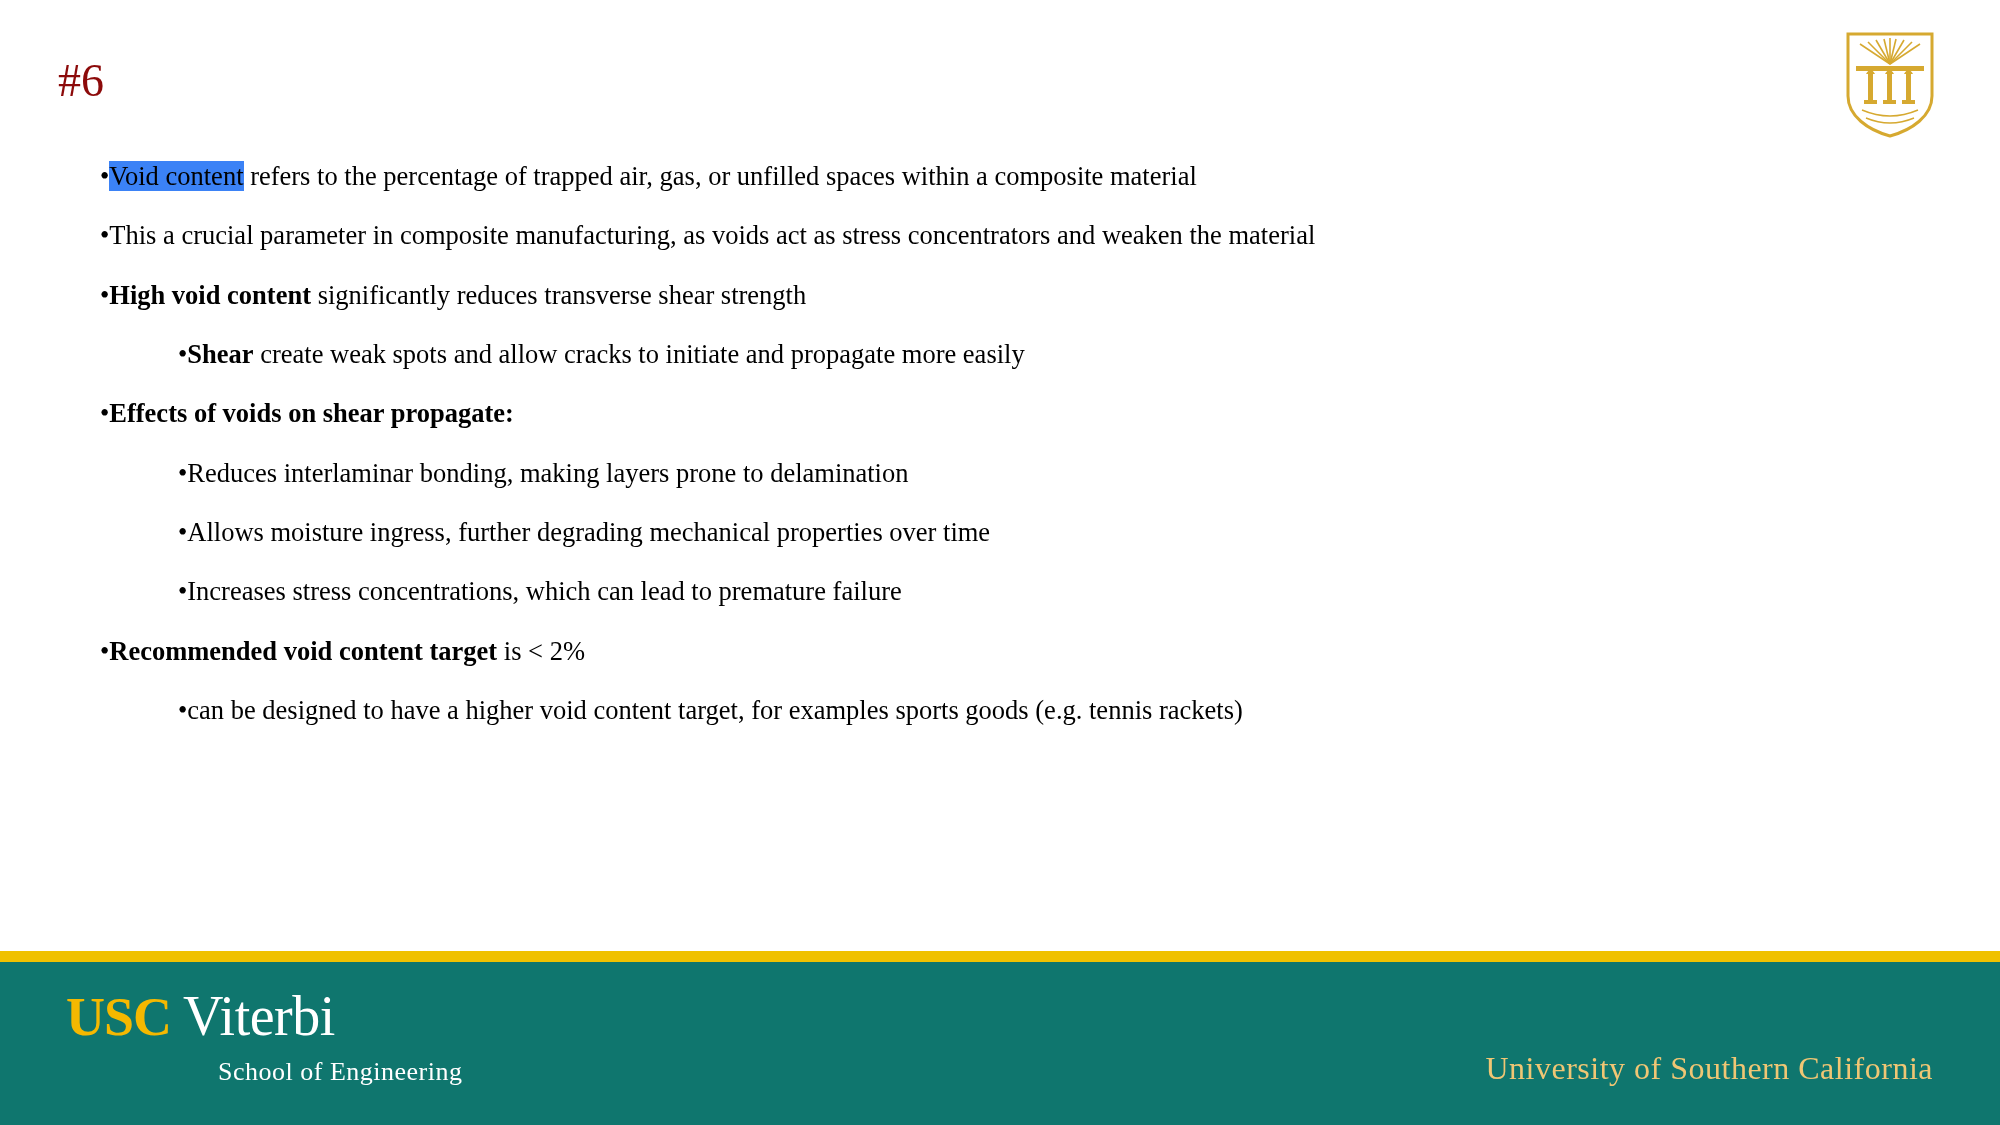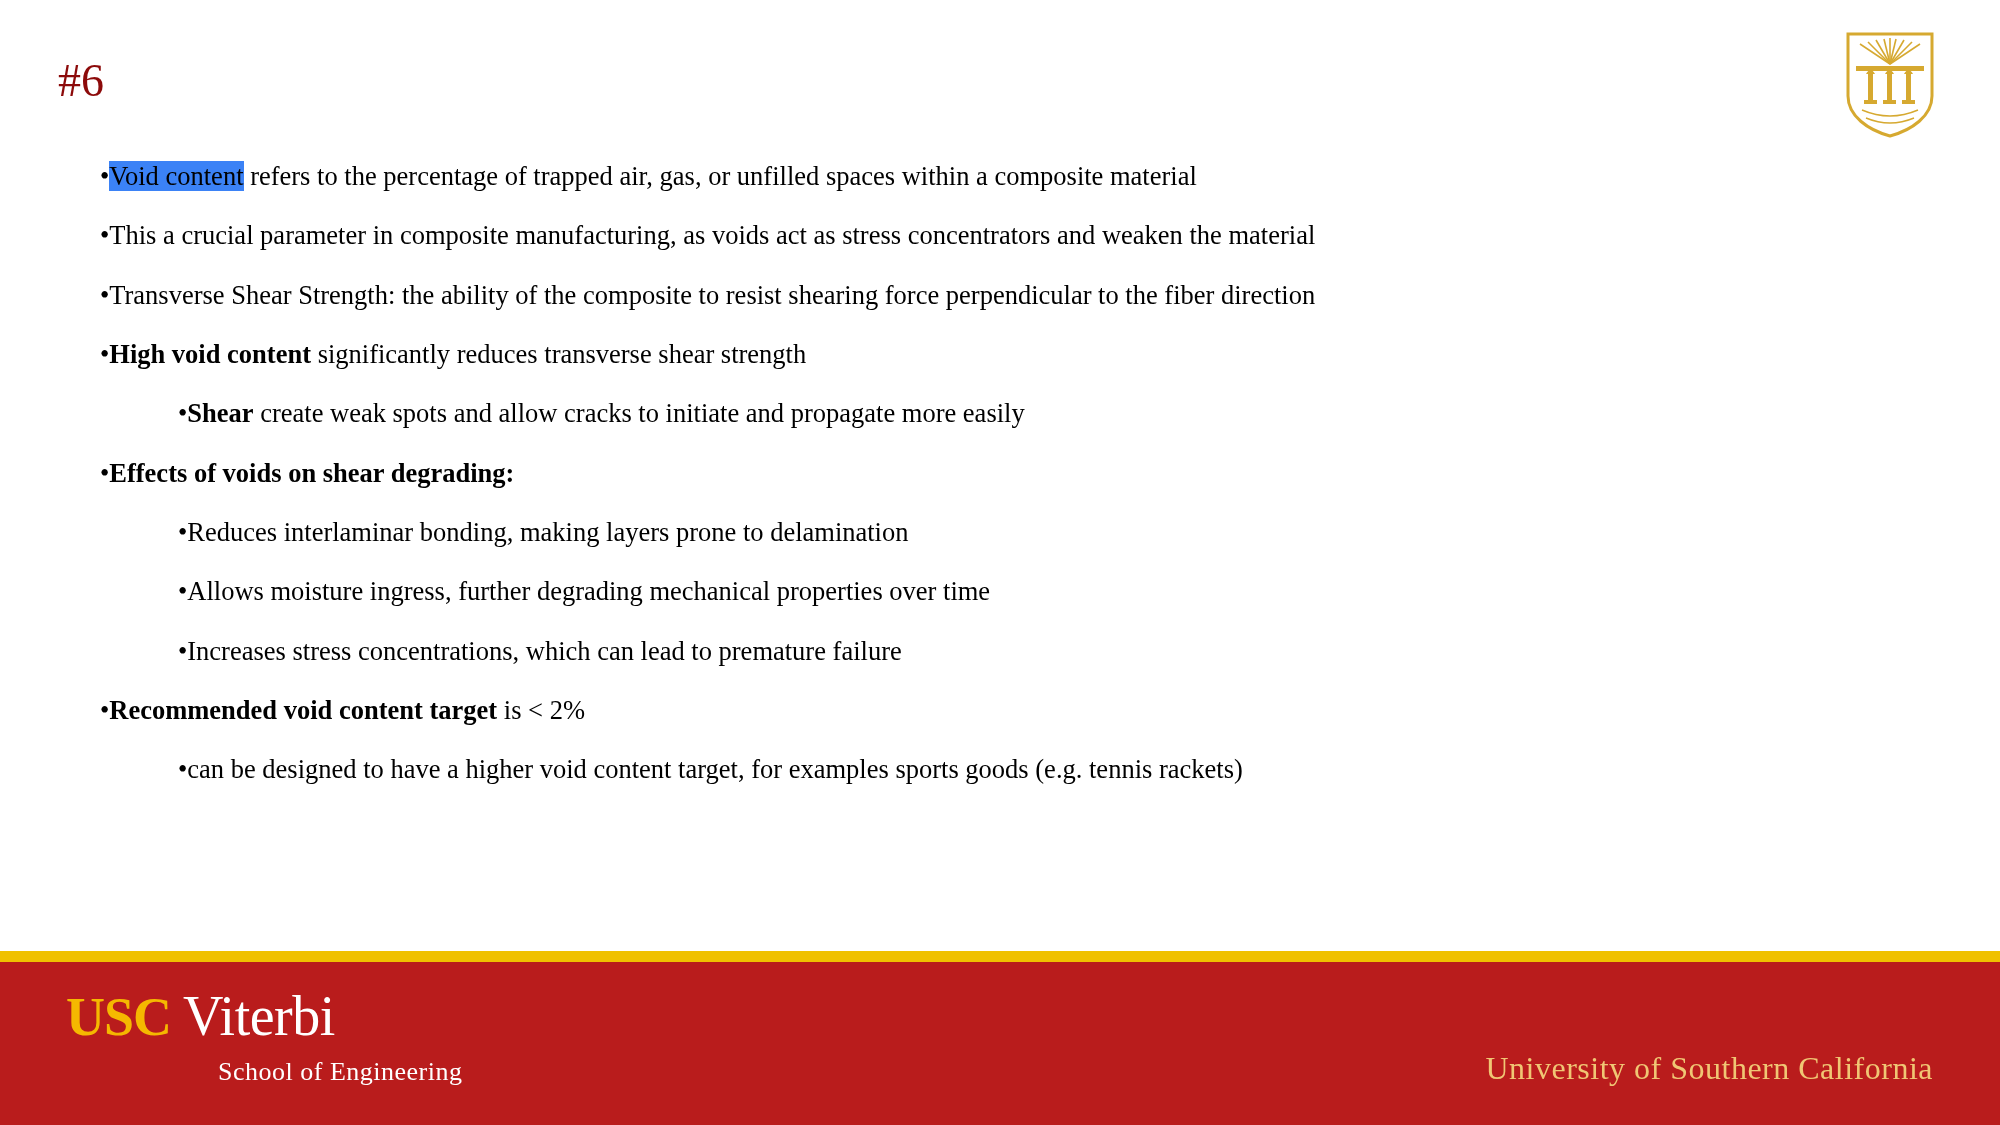--- a/index.html
+++ b/index.html
@@ -83,21 +83,21 @@
     width: 2000px;
     height: 11px;
     background: #f0c100;
   }
   .footer-band {
     position: absolute;
     left: 0;
     bottom: 0;
     width: 2000px;
     height: 163px;
-    background: #b91c1c;
+    background: #0f766e;
   }
   .usc-mark {
     position: absolute;
     left: 66px;
     top: 22px;
     height: 66px;
     display: flex;
     align-items: baseline;
   }
   .usc-word {
@@ -169,24 +169,23 @@
       <g stroke="#d6a930" stroke-width="1.4" fill="none">
         <path d="M20 80 q28 12 56 0"></path>
         <path d="M24 88 q24 10 48 0"></path>
       </g>
     </svg>
   </div>
 
   <div class="body">
       <div class="bullet level-1"><span class="dot">•</span><span class="hl">Void content</span><span> refers to the percentage of trapped air, gas, or unfilled spaces within a composite material</span></div>
       <div class="bullet level-1"><span class="dot">•</span><span>This a crucial parameter in composite manufacturing, as voids act as stress concentrators and weaken the material</span></div>
-      <div class="bullet level-1"><span class="dot">•</span><span>Transverse Shear Strength: the ability of the composite to resist shearing force perpendicular to the fiber direction</span></div>
       <div class="bullet level-1"><span class="dot">•</span><span class="b">High void content</span><span> significantly reduces transverse shear strength</span></div>
       <div class="bullet level-2"><span class="dot">•</span><span class="b">Shear</span><span> create weak spots and allow cracks to initiate and propagate more easily</span></div>
-      <div class="bullet level-1"><span class="dot">•</span><span class="b">Effects of voids on shear degrading:</span></div>
+      <div class="bullet level-1"><span class="dot">•</span><span class="b">Effects of voids on shear propagate:</span></div>
       <div class="bullet level-2"><span class="dot">•</span><span>Reduces interlaminar bonding, making layers prone to delamination</span></div>
       <div class="bullet level-2"><span class="dot">•</span><span>Allows moisture ingress, further degrading mechanical properties over time</span></div>
       <div class="bullet level-2"><span class="dot">•</span><span>Increases stress concentrations, which can lead to premature failure</span></div>
       <div class="bullet level-1"><span class="dot">•</span><span class="b">Recommended void content target</span><span> is &lt; 2%</span></div>
       <div class="bullet level-2"><span class="dot">•</span><span>can be designed to have a higher void content target, for examples sports goods (e.g. tennis rackets)</span></div>
     </div>
 
   <div class="footer-rule"></div>
 
   <div class="footer-band">

